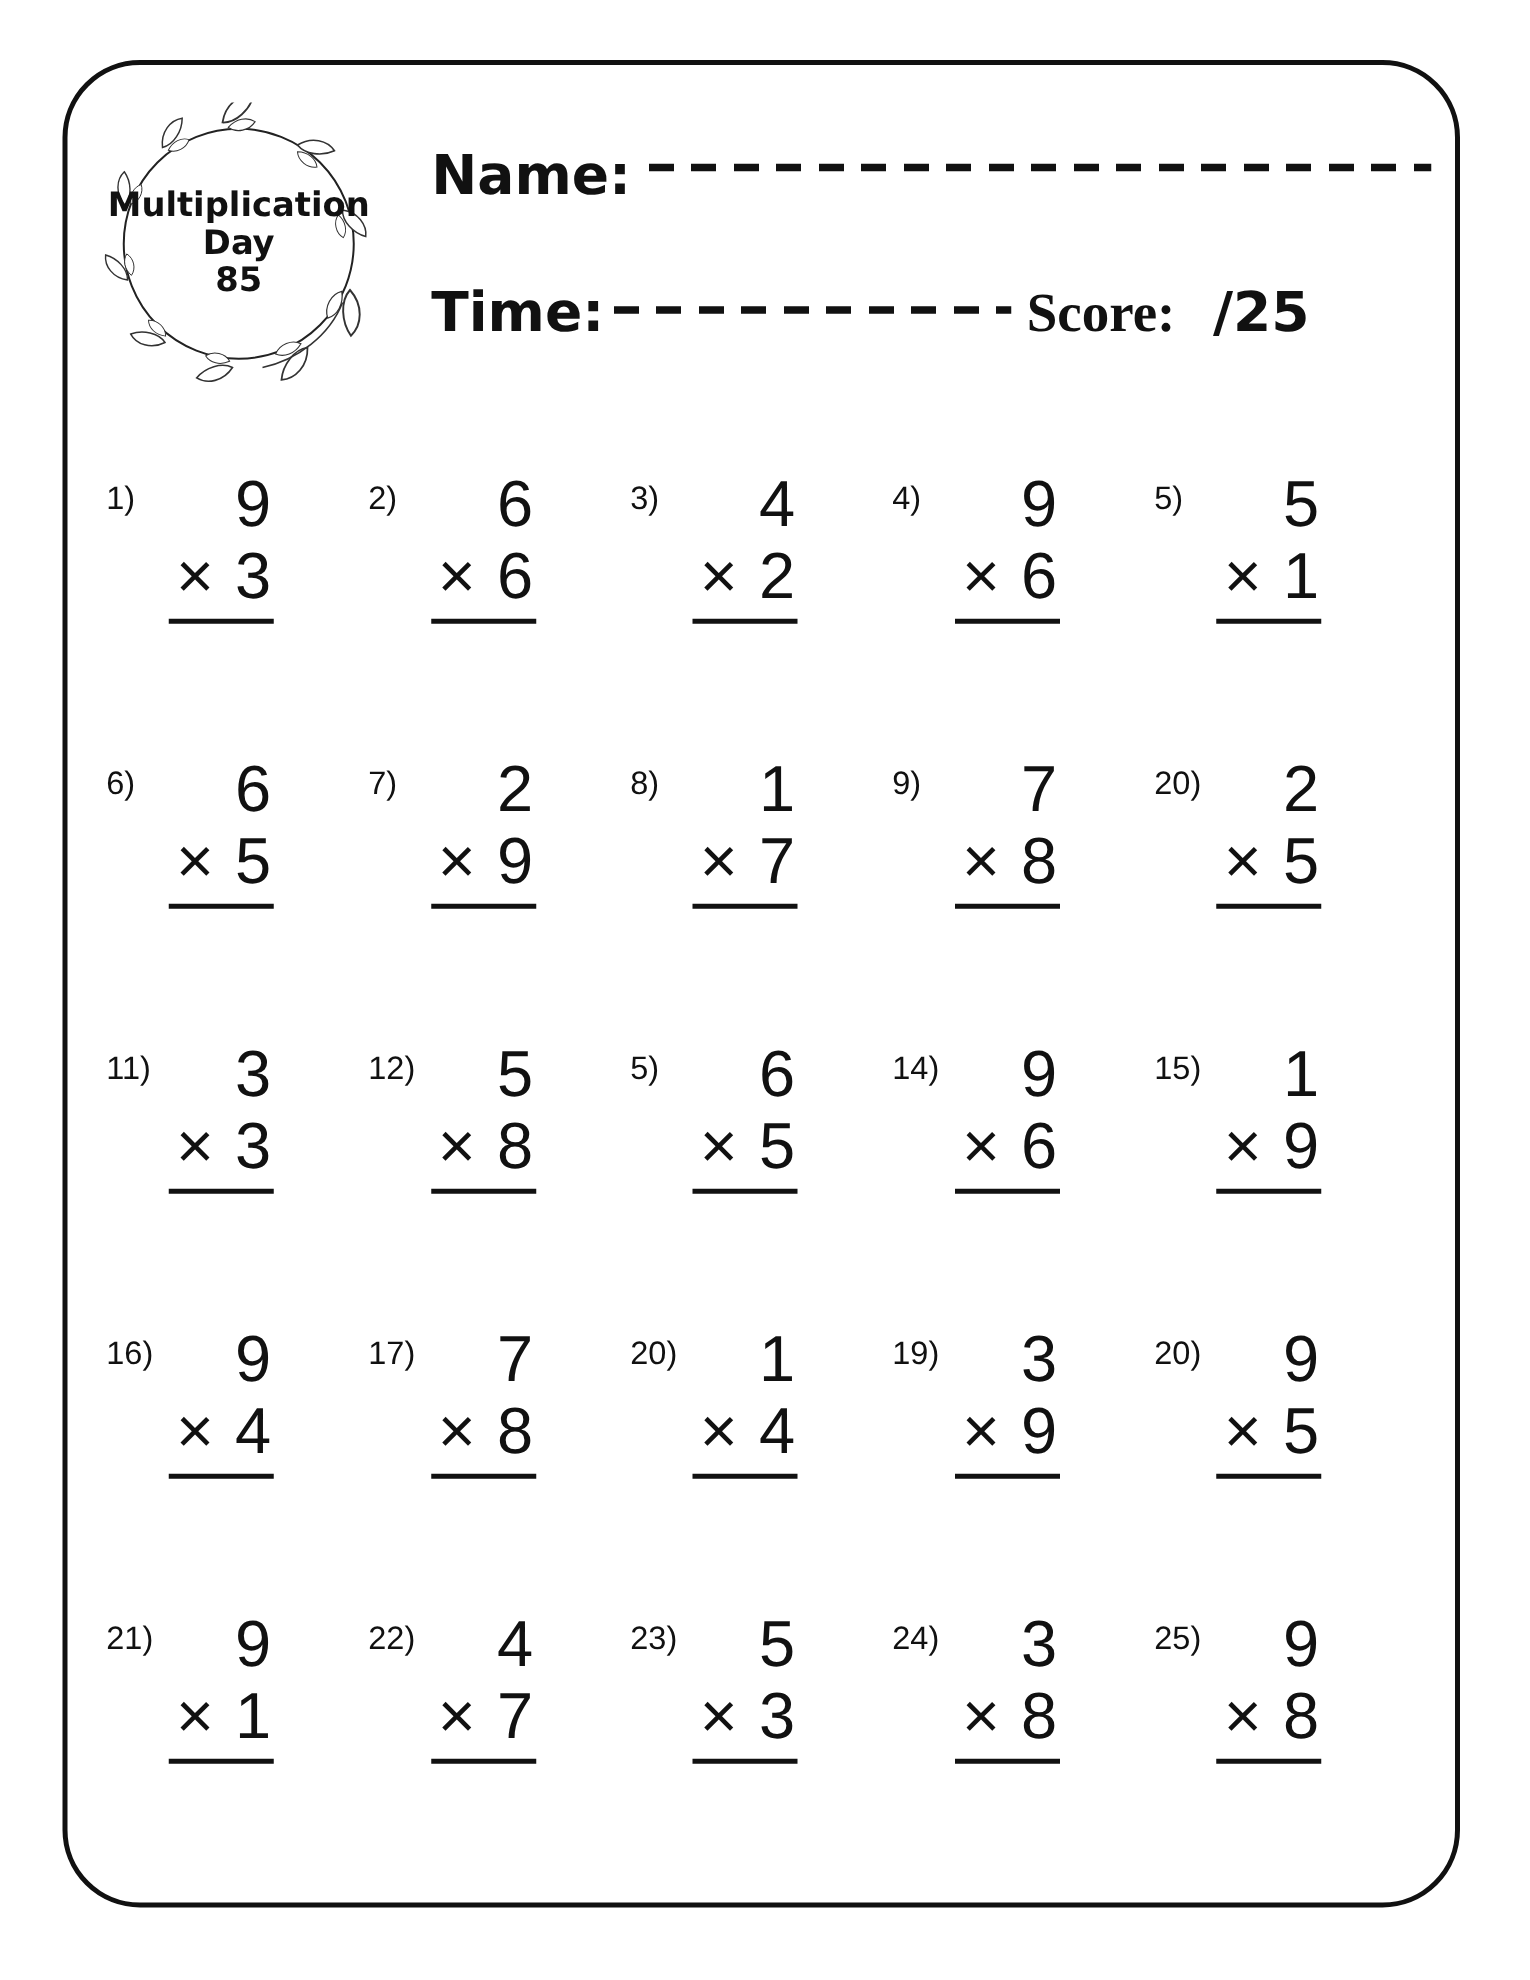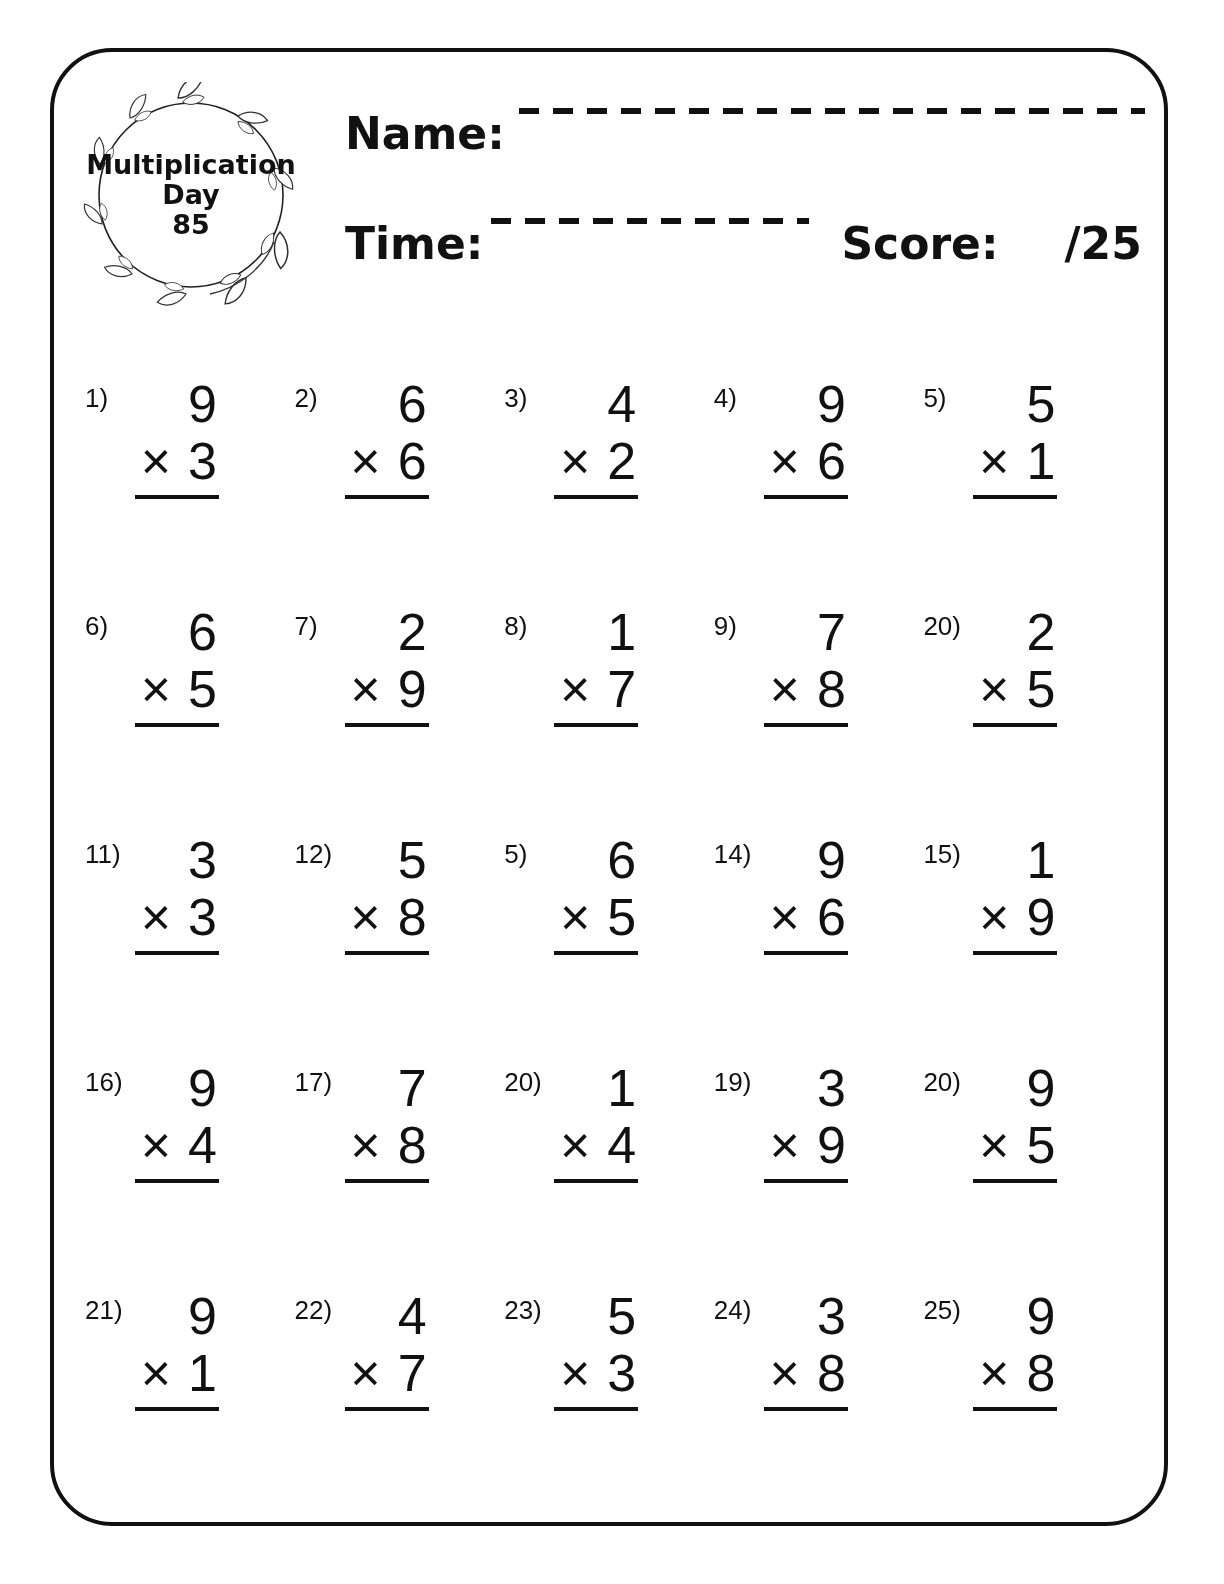--- a/index.html
+++ b/index.html
@@ -42,30 +42,30 @@
 
   
   .header {
     position: absolute;
     left: 345px; top: 108px;
     width: 800px;
     font-family: "DejaVu Sans", sans-serif;
     font-weight: 700;
     font-size: 44px;
   }
-  .hrow { display: flex; align-items: flex-start; height: 64px; }
+  .hrow { display: flex; align-items: center; height: 64px; }
   .hrow-name { margin-bottom: 46px; }
   .dashline {
     height: 6px;
     background: repeating-linear-gradient(90deg, #111 0 20px, transparent 20px 34px);
   }
   .name-dash { flex: 1; margin-left: 14px; margin-bottom: 12px; }
   .time-dash { width: 318px; margin-left: 8px; margin-bottom: 4px; }
-  .score-label { margin-left: 32px; }
-  .score-value { margin-left: 66px; }
+  .score-label { margin-left: 12px; font-family: Liberation Serif, serif; }
+  .score-value { margin-left: 30px; }
 
   
   #problems-grid {
     position: absolute;
     left: 85px; top: 376px;
     width: 1048px;
     display: grid;
     grid-template-columns: repeat(5, 1fr);
     grid-auto-rows: 228px;
   }

